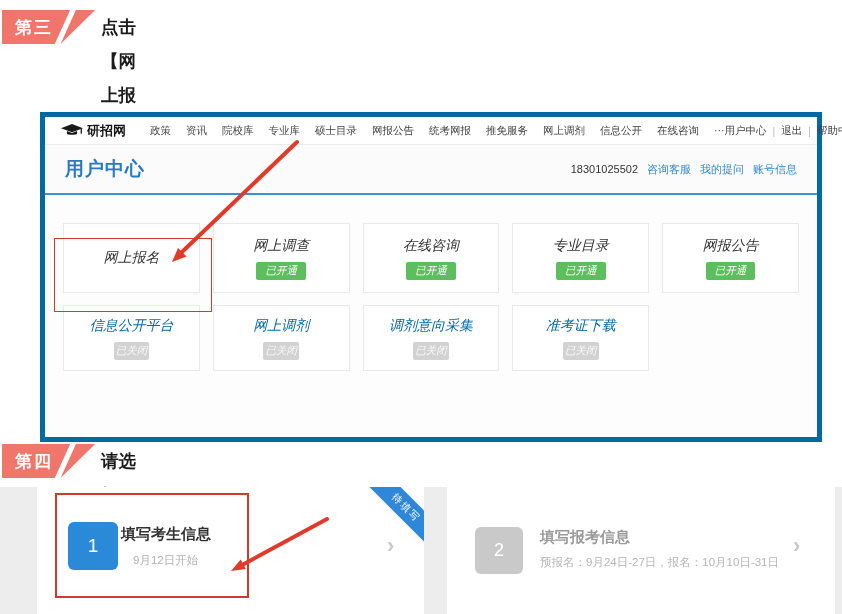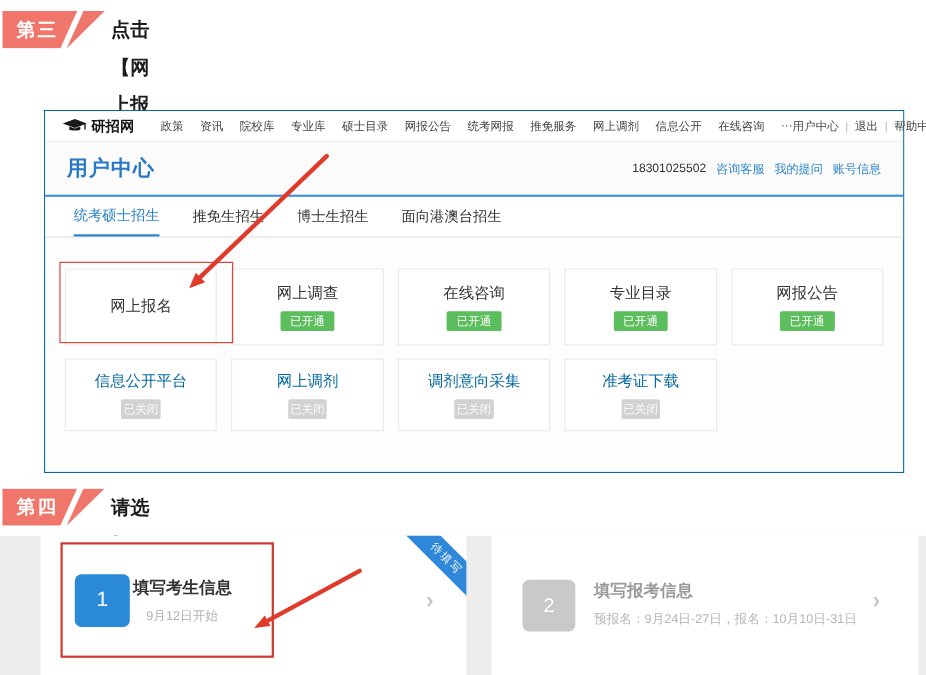--- a/index.html
+++ b/index.html
@@ -15,43 +15,43 @@
     clip-path:polygon(0 0,71% 0,55% 100%,0 100%); }
   .badge-accent { position:absolute; inset:0; background:#f0756b;
     clip-path:polygon(77% 0,97% 0,61% 100%); }
   .badge-text { position:absolute; left:13px; top:50%; transform:translateY(-50%);
     color:#fff; font-size:17px; font-weight:bold; letter-spacing:2px; z-index:2; }
   .step-text { position:absolute; left:101px; top:0; line-height:34px;
     font-size:17.5px; font-weight:bold; color:#1b1b1b; }
   #step3 { top:10px; } #step4 { top:444px; }
 
   
-  #shot1 { position:absolute; left:40px; top:100px; width:782px; height:330px;
-    background:#fdfdfd; border:1px solid #0369a1; }
+  #shot1 { position:absolute; left:40px; top:112px; width:782px; height:330px;
+    background:#fdfdfd; border:5px solid #0369a1; }
   .nav { height:28px; background:#fff; border-bottom:1px solid #ececec;
     display:flex; align-items:center; padding:0 16px; }
   .logo { display:flex; align-items:center; gap:4px; font-weight:bold;
     font-size:13px; color:#151515; white-space:nowrap; }
   .nav-items { display:flex; gap:15px; margin-left:24px; font-size:10.5px;
     color:#444; white-space:nowrap; }
   .nav-items span { cursor:pointer; }
   .nav-right { margin-left:auto; display:flex; gap:6px; align-items:center;
     font-size:10.5px; color:#444; white-space:nowrap; }
   .nav-sep { color:#bbb; }
   .uc-header { height:50px; background:#fbfbfb; border-bottom:2px solid #4090d4;
     display:flex; align-items:center; padding:0 20px; }
   .uc-title { color:#2779c7; font-size:19px; font-weight:bold; letter-spacing:1px; }
   .uc-right { margin-left:auto; display:flex; gap:9px; align-items:center; font-size:11px; }
   .uc-phone { color:#333;margin-left:12px; }
   .uc-link { color:#2e84cc; cursor:pointer; }
   .tabs { height:37px; background:#fff; border-bottom:1px solid #e2e2e2;
     display:flex; gap:30px; padding:0 26px; font-size:13px; }
   .tab { display:flex; align-items:center; color:#333; cursor:pointer; }
   .tab.active { color:#2b82c9; border-bottom:2px solid #2b82c9; }
-  .cards { padding:28px 18px 0; }
+  .cards { padding:28px 18px 0;font-style:italic; }
   .svc-grid { display:grid; grid-template-columns:repeat(5,1fr); gap:13px; }
   .svc-grid.row2 { margin-top:12px; }
   .card { background:#fff; border:1px solid #e9e9e9; height:70px;
     display:flex; flex-direction:column; align-items:center; justify-content:center;
     gap:7px; cursor:pointer; }
   .svc-grid.row2 .card { height:66px; }
   .card-title { font-size:14px; color:#333; }
   .card.closed .card-title { color:#0369a1; }
   .badge-blue  { background:#3d87cf; color:#fff; font-size:9.5px; padding:2px 5px; border-radius:2px; }
   .badge-green { background:#5cbe5c; color:#fff; font-size:10.5px; padding:2px 9px; border-radius:2px; }
@@ -137,26 +137,20 @@
   <div class="uc-header">
     <div class="uc-title">用户中心</div>
     <div class="uc-right">
       <span class="uc-phone">18301025502</span>
       <span class="uc-link">咨询客服</span>
       <span class="uc-link">我的提问</span>
       <span class="uc-link">账号信息</span>
     </div>
   </div>
 
-  <div class="tabs">
-    <div class="tab active">统考硕士招生</div>
-    <div class="tab">推免生招生</div>
-    <div class="tab">博士生招生</div>
-    <div class="tab">面向港澳台招生</div>
-  </div>
 
   <div class="cards">
     <div class="svc-grid">
       <div class="card">
         <div class="card-title">网上报名</div>
       </div>
       <div class="card">
         <div class="card-title">网上调查</div>
         <div class="badge-green">已开通</div>
       </div>

